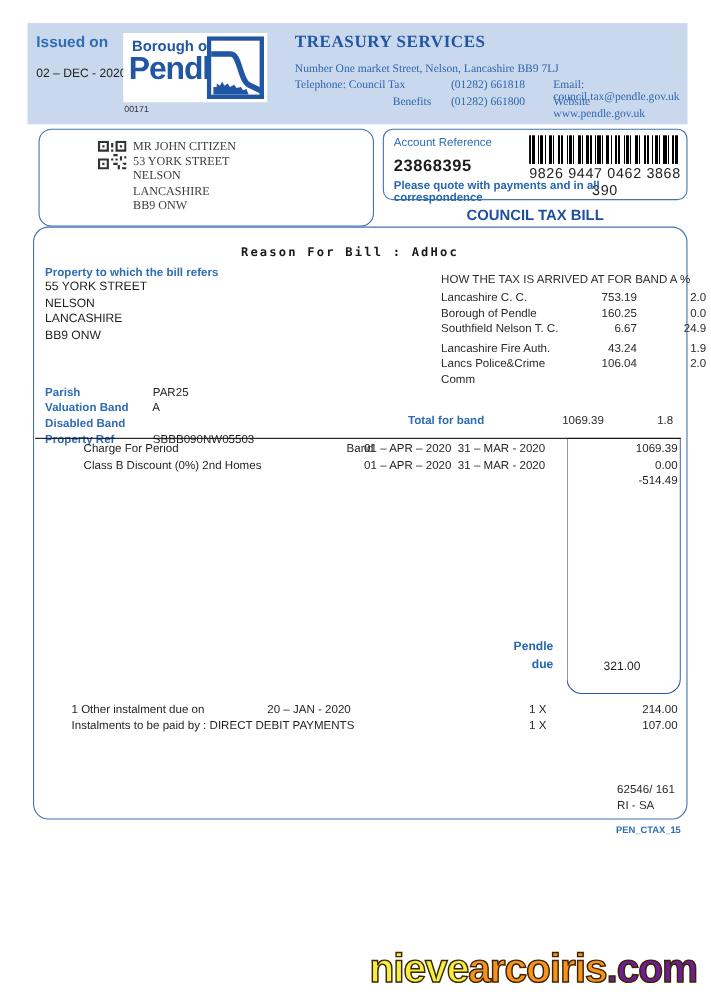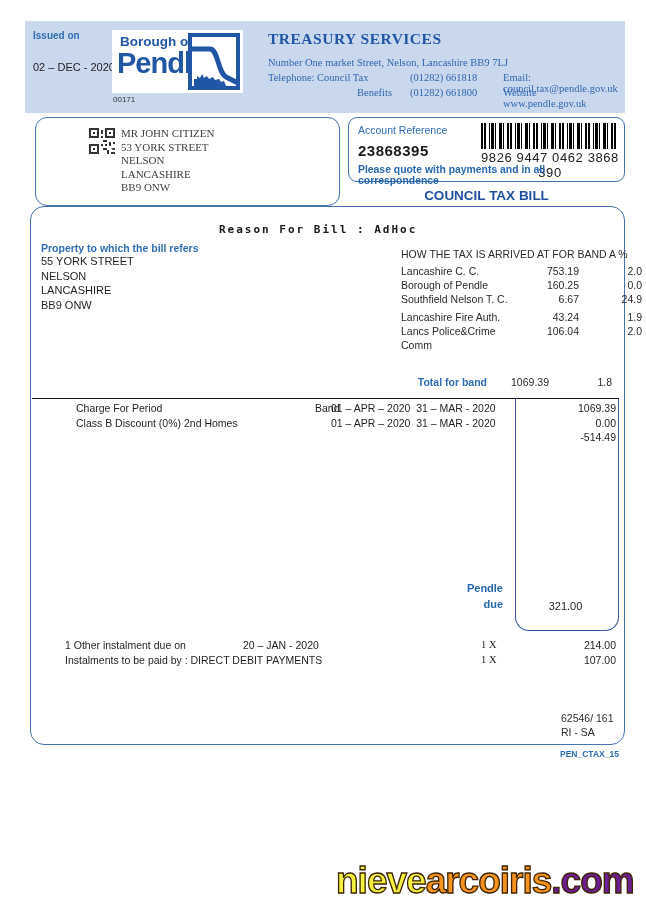--- a/index.html
+++ b/index.html
@@ -3,21 +3,21 @@
 <meta charset="utf-8">
 <style>
   * { margin:0; padding:0; box-sizing:border-box; }
   body { width:646px; height:915px; background:#fff; position:relative;
          font-family:"Liberation Sans", sans-serif; overflow:hidden; }
   #page { position:absolute; inset:0; background:#fff; }
 
   
   .header-band { position:absolute; left:25px; top:21px; width:600px; height:92px;
                  background:#c9d8ec; }
-  .issued-label { position:absolute; left:8px; top:9px; font-size:10px; color:#2f6db3; font-weight:bold; }
+  .issued-label { position:absolute; left:8px; top:9px; font-size:14px; color:#2f6db3; font-weight:bold; }
   .issued-date  { position:absolute; left:8px; top:40px; font-size:11px; color:#222; }
   .logo-box { position:absolute; left:87px; top:9px; width:131px; height:63px; background:#fff; }
   .logo-line1 { position:absolute; left:8px; top:4px; font-size:13.5px; font-weight:bold; color:#2156a5; }
   .logo-line2 { position:absolute; left:5px; top:17px; font-size:29px; font-weight:bold; color:#2156a5; letter-spacing:-1px; }
   .logo-art { position:absolute; right:3px; top:3px; }
   .logo-number { position:absolute; left:88px; top:74px; font-size:8px; color:#333; }
   .dept-title { position:absolute; left:243px; top:9px; font-size:15.5px; font-weight:bold;
                 color:#2156a5; font-family:"Liberation Serif", serif; letter-spacing:0.5px; }
   .dept-street { position:absolute; left:243px; top:36px; font-size:10.5px; color:#2f66ae;
                  font-family:"Liberation Serif", serif; }
@@ -60,21 +60,21 @@
 
   .tax-table { position:absolute; left:340px; top:41px; width:241px; font-size:10.5px; color:#2b2b2b;margin-left:30px; }
   .tax-heading { margin-bottom:4px; }
   .tax-row { display:flex; line-height:14px; }
   .tax-row.gap { margin-top:4px; }
   .tax-row .t-name { flex:1; }
   .tax-row .t-val  { width:62px; text-align:right; }
   .tax-row .t-pct  { width:63px; text-align:right; }
   .tax-total { display:flex; position:absolute; left:340px; top:168px; width:241px;
                font-size:10.5px; line-height:14px; }
-  .tax-total .t-name { flex:1; text-align:right; color:#2f6db3; font-weight:bold; }
+  .tax-total .t-name { flex:1; color:#2f6db3; font-weight:bold; }
   .tax-total .t-val { width:62px; text-align:right; color:#2b2b2b; }
   .tax-total .t-pct { width:63px; text-align:right; color:#2b2b2b; }
 
   .detail-rows { position:absolute; left:10px; top:143px; font-size:10.5px; line-height:14.2px; }
   .detail-row .d-label { display:inline-block; width:95px; color:#2f6db3; font-weight:bold; }
   .detail-row .d-value { color:#1f1f1f; }
 
   .charge-topline { position:absolute; left:1px; top:191px; width:587px; border-top:1.5px solid #111; }
   .amounts-box { position:absolute; left:484px; top:191px; width:104px; height:233px;
                  border:1.5px solid #31549b; border-top:1.5px solid #111;
@@ -88,21 +88,21 @@
 
   .total-due { position:absolute; left:350px; top:373px; width:122px; text-align:right;
                font-size:11px; font-weight:bold; color:#2767ae; line-height:16px; }
   .total-due-value { position:absolute; left:484px; top:393px; width:101px; text-align:center;
                      font-size:11px; color:#1f1f1f; }
 
   .instalments { position:absolute; left:34px; top:432px; width:551px; font-size:10.5px; color:#1f1f1f; }
   .inst-row { position:relative; height:14.6px; }
   .inst-row .i-text { position:absolute; left:0; }
   .inst-row .i-date { position:absolute; left:178px; }
-  .inst-row .i-qty  { position:absolute; left:416px;font-family:Liberation Serif, serif; }
+  .inst-row .i-qty  { position:absolute; left:416px; }
   .inst-row .i-amt  { position:absolute; right:0; }
 
   .doc-refs { position:absolute; left:530px; top:505px; font-size:10.5px; color:#2b2b2b; line-height:13.5px; }
   .form-code { position:absolute; left:560px; top:749px; font-size:8.5px; font-weight:bold; color:#2f6db3; }
 
   
   .watermark { position:absolute; left:336px; top:860px; font-size:37px; font-weight:bold;
                letter-spacing:-1px; white-space:nowrap;
                -webkit-text-stroke:1.3px #3d2400; }
   .wm-1 { color:#f3ef3d; }
@@ -206,20 +206,38 @@
         <span class="t-val">106.04</span>
         <span class="t-pct">2.0</span>
       </div>
     </div>
     <div class="tax-total">
       <span class="t-name">Total for band</span>
       <span class="t-val">1069.39</span>
       <span class="t-pct">1.8</span>
     </div>
 
+    <div class="detail-rows">
+      <div class="detail-row">
+        <span class="d-label">Parish</span>
+        <span class="d-value">PAR25</span>
+      </div>
+      <div class="detail-row">
+        <span class="d-label">Valuation Band</span>
+        <span class="d-value">A</span>
+      </div>
+      <div class="detail-row">
+        <span class="d-label">Disabled Band</span>
+        <span class="d-value"></span>
+      </div>
+      <div class="detail-row">
+        <span class="d-label">Property Ref</span>
+        <span class="d-value">SBBB090NW05503</span>
+      </div>
+    </div>
 
     <div class="charge-topline"></div>
     <div class="amounts-box"></div>
 
     <div class="charges">
       <div class="charge-row">
         <span class="c-desc">Charge For Period</span>
         <span class="c-band">Band</span>
         <span class="c-period">01 – APR – 2020  31 – MAR - 2020</span>
       </div>

